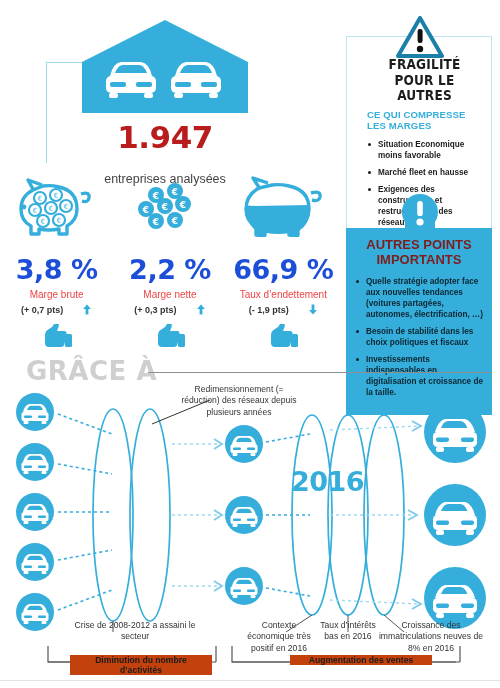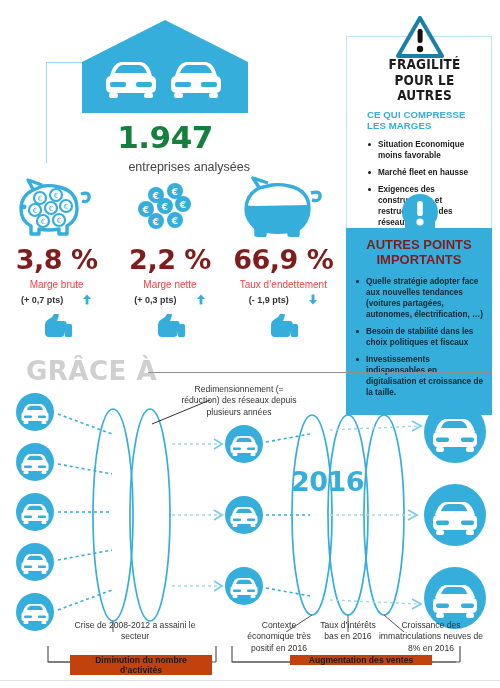--- a/index.html
+++ b/index.html
@@ -11,38 +11,38 @@
     position:relative;
     overflow:hidden;
   }
   .stage{position:relative;width:500px;height:688px;}
   .abs{position:absolute;}
 
   
   #garage-block{left:80px;top:18px;width:170px;}
   .garage-svg{display:block;}
   #count-number{
-    text-align:center;font-size:31px;font-weight:bold;color:#15803d;
+    text-align:center;font-size:31px;font-weight:bold;color:#b91c1c;
     letter-spacing:-0.5px;line-height:1;margin-top:4px;
     font-family:"DejaVu Sans", sans-serif;
   }
   #count-caption{
-    text-align:right;font-size:12.5px;color:#444;margin-top:7px;
+    text-align:center;font-size:12.5px;color:#444;margin-top:19px;
   }
   
   #elbow{left:46px;top:62px;width:56px;height:100px;
     border-left:1.3px solid #9fd9ef;border-top:1.3px solid #9fd9ef;}
 
   
   #kpi-row{left:0px;top:172px;width:340px;display:flex;}
   .kpi{flex:1;text-align:center;}
   .kpi .icon{height:66px;display:flex;align-items:flex-end;justify-content:center;}
   .kpi .value{
     font-family:"DejaVu Sans", sans-serif;
-    font-size:27px;font-weight:bold;color:#7f1d1d;line-height:1;margin-top:8px;
+    font-size:27px;font-weight:bold;color:#1d4ed8;line-height:1;margin-top:18px;
     letter-spacing:-0.5px;
   }
   .kpi .label{font-size:10px;color:#ef4444;margin-top:6px;white-space:nowrap;}
   .kpi .delta{font-size:9px;font-weight:bold;color:#333;margin-top:4px;
     display:flex;align-items:center;justify-content:center;gap:19px;}
   .kpi .thumb{margin-top:9px;display:flex;justify-content:center;}
 
   
   #box-fragilite{
     left:346px;top:36px;width:146px;

